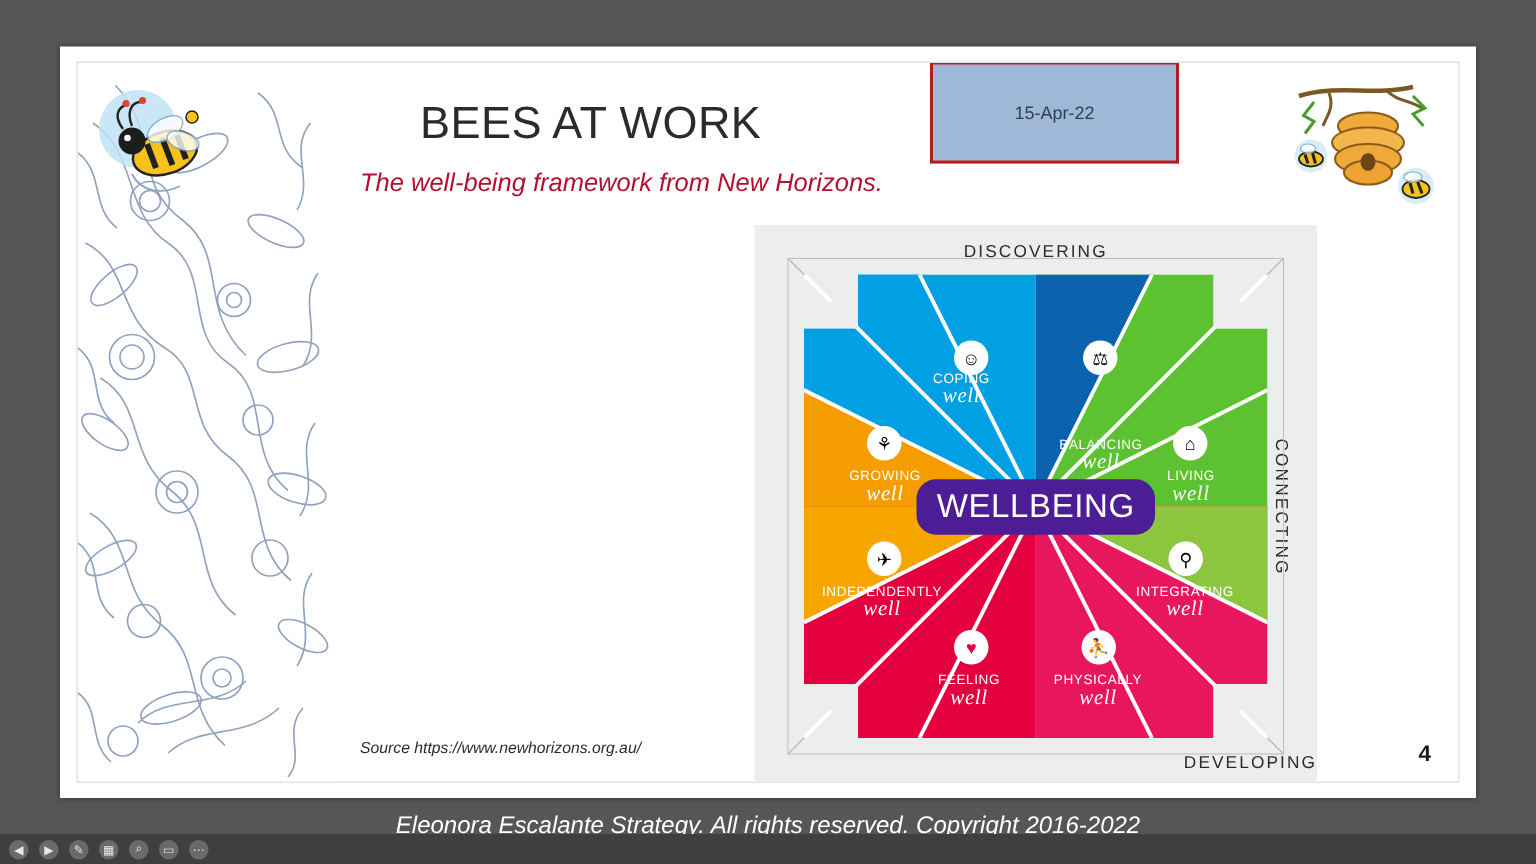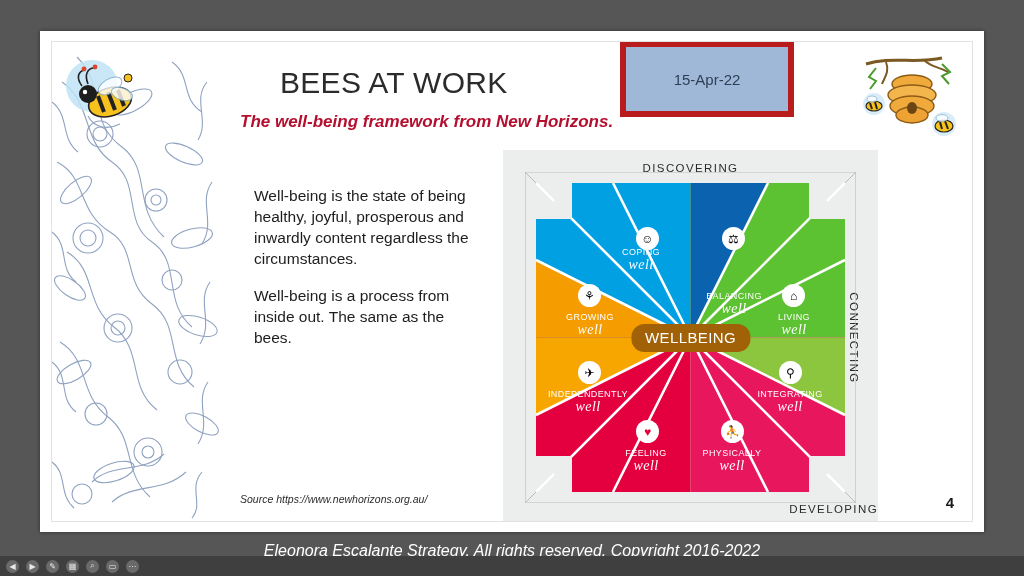--- a/index.html
+++ b/index.html
@@ -57,39 +57,39 @@
     color: #2b2b2b;
     letter-spacing: 0.3px;
     font-weight: 400;
     margin-left: 20px;
   }
   #slide-subtitle {
     position: absolute;
     left: 188px;
     top: 70px;
     font-size: 17px;
-    font-weight: bold;
+    font-weight: normal;
     font-style: italic;
     color: #b40f2f;
   }
 
   
   #date-badge {
     position: absolute;
     left: 568px;
     top: -1px;
     width: 162px;
     height: 64px;
     background: #9fb8d8;
     color: #2f3f55;
-    font-size: 15px;
+    font-size: 12px;
     display: flex;
     align-items: center;
     justify-content: center;
-    border: 6px solid #b91c1c;
+    border: 2px solid #b91c1c;
   }
 
   
   #body-text {
     position: absolute;
     left: 202px;
     top: 144px;
     width: 228px;
     font-size: 15.5px;
     line-height: 1.35;
@@ -179,23 +179,23 @@
     align-items: center;
     justify-content: center;
     font-size: 12px;
     line-height: 1;
   }
   #center-chip {
     position: absolute;
     left: 50%;
     top: 50%;
     transform: translate(-50%, -50%);
-    background: #a16207;
+    background: #4c1d95;
     color: #ffffff;
-    font-size: 15px;
+    font-size: 22px;
     padding: 5px 14px 6px 14px;
     border-radius: 13px;
     letter-spacing: 0.4px;
     white-space: nowrap;
   }
 
   
   #bee-left { position: absolute; left: 6px; top: 14px; }
   #hive-art { position: absolute; right: 4px; top: 8px; }
 
@@ -328,24 +328,20 @@
         <path d="M84 72 l2 7 M89 71 l3 8" stroke="#222" stroke-width="2"></path>
         <ellipse cx="86" cy="68" rx="6" ry="3.4" fill="#fff" opacity="0.85" stroke="#7aa9c9" stroke-width="0.8"></ellipse>
       </svg>
     </div>
 
     <div id="slide-title">BEES AT WORK</div>
     <div id="slide-subtitle">The well-being framework from New Horizons.</div>
 
     <div id="date-badge">15-Apr-22</div>
 
-    <div id="body-text">
-      <p>Well-being is the state of being healthy, joyful, prosperous and inwardly content regardless the circumstances.</p>
-      <p>Well-being is a process from inside out. The same as the bees.</p>
-    </div>
 
     <div id="diagram">
 
       <div class="diag-edge-label" id="edge-top">DISCOVERING</div>
       <div class="diag-edge-label" id="edge-bottom">DEVELOPING</div>
       <div class="diag-edge-label" id="edge-left">THRIVING</div>
       <div class="diag-edge-label" id="edge-right">CONNECTING</div>
 
       <svg class="quad-svg" style="left:22px; top:22px;" width="331" height="331" viewBox="0 0 331 331" aria-hidden="true">
         <path d="M0 0 H331 V331 H0 Z" fill="none" stroke="#b9bcbe" stroke-width="1.2"></path>

